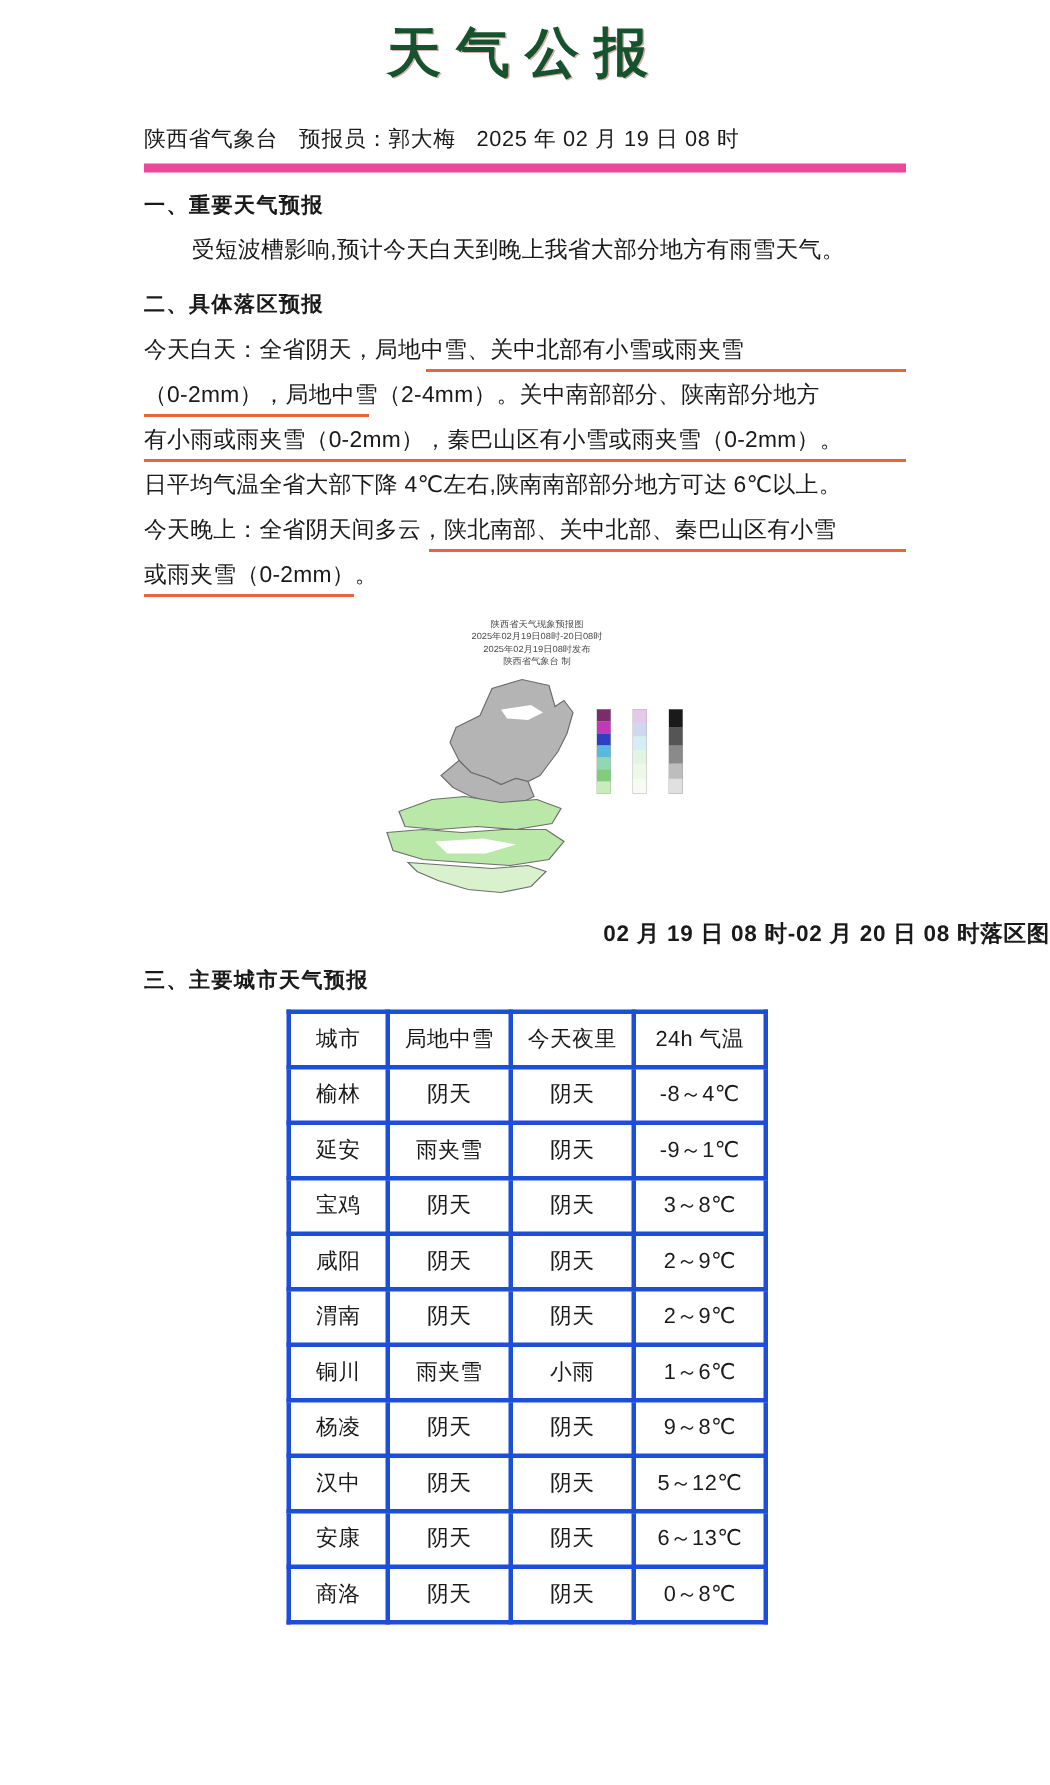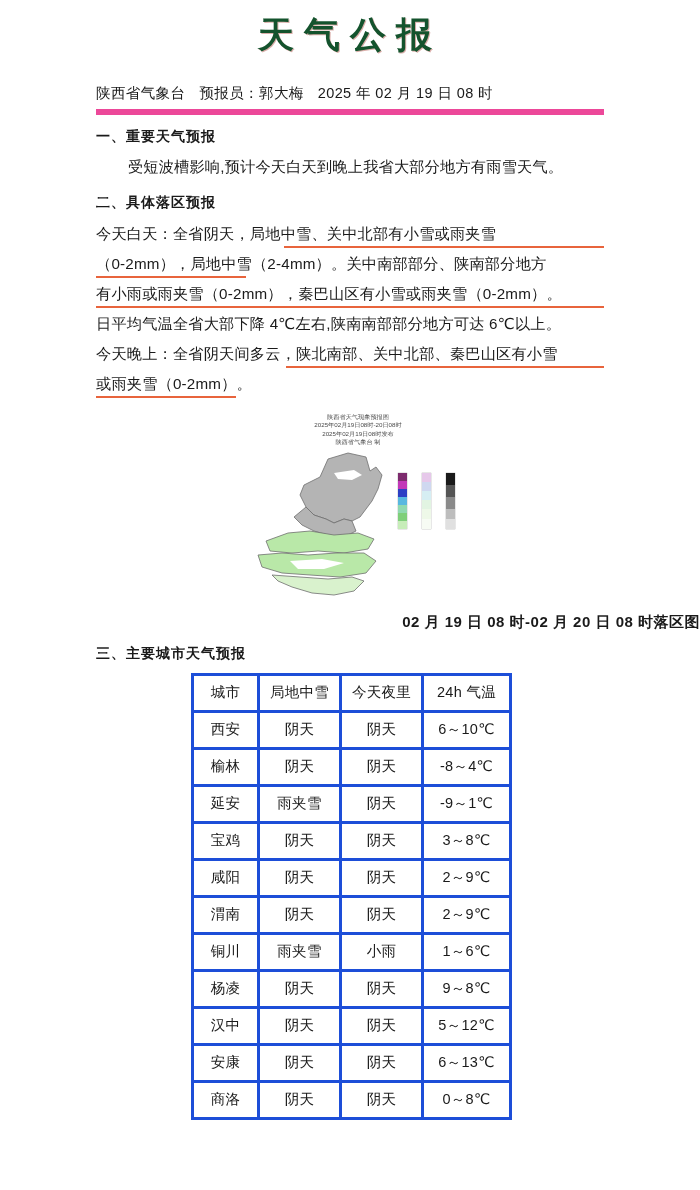--- a/index.html
+++ b/index.html
@@ -243,26 +243,20 @@
         <col class="col-temp">
     </colgroup>
     <tbody>
         <tr>
           <td>城市</td>
           <td>局地中雪</td>
           <td>今天夜里</td>
           <td>24h 气温</td>
         </tr>
         <tr>
-          <td>西安</td>
-          <td>阴天</td>
-          <td>阴天</td>
-          <td>6～10℃</td>
-        </tr>
-        <tr>
           <td>榆林</td>
           <td>阴天</td>
           <td>阴天</td>
           <td>-8～4℃</td>
         </tr>
         <tr>
           <td>延安</td>
           <td>雨夹雪</td>
           <td>阴天</td>
           <td>-9～1℃</td>

